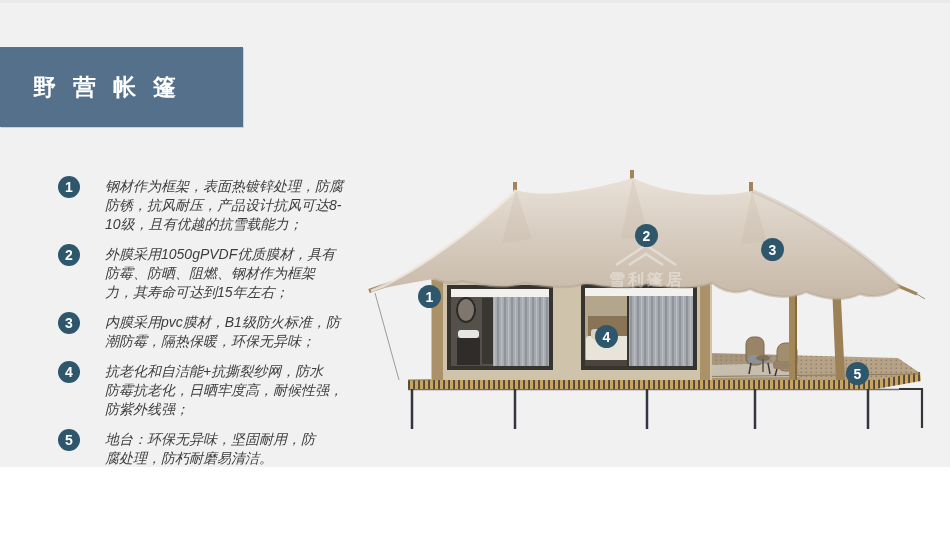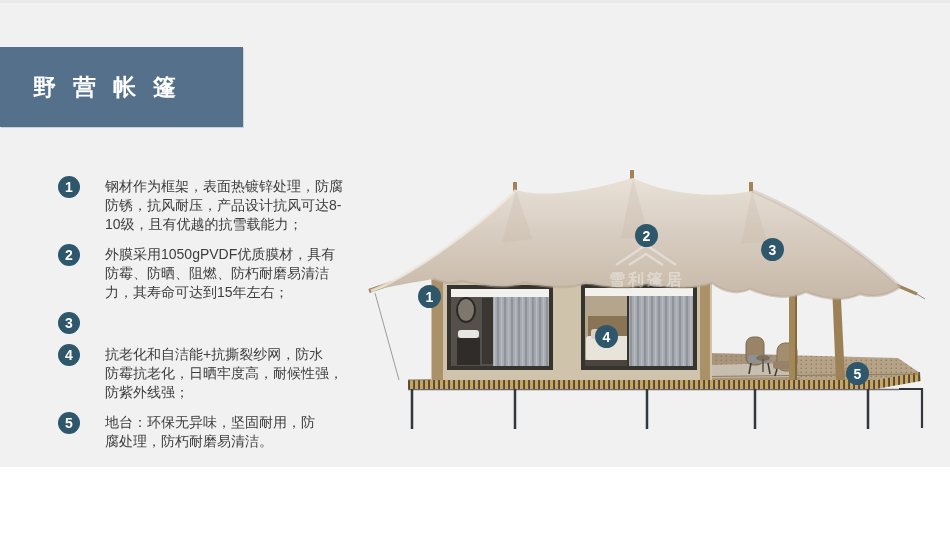--- a/index.html
+++ b/index.html
@@ -36,20 +36,21 @@
   .fnum{
     flex:0 0 22px;width:22px;height:22px;border-radius:50%;
     background:#2e576c;color:#fff;
     font-size:14px;font-weight:bold;
     display:flex;align-items:center;justify-content:center;
     margin-right:25px;margin-top:-1px;
   }
   .ftext{
     font-size:14px;line-height:19px;color:#3d3d3d;
     white-space:pre-line;
+    font-style:italic;
   }
   
   .tent-figure{position:absolute;left:368px;top:155px;width:582px;height:290px;}
   
   .callout{
     position:absolute;width:23px;height:23px;border-radius:50%;
     background:#2e576c;color:#fff;
     font-size:14px;font-weight:bold;
     display:flex;align-items:center;justify-content:center;
     z-index:5;
@@ -72,25 +73,27 @@
   <div class="features">
     <div class="feature">
       <div class="fnum">1</div>
       <div class="ftext">钢材作为框架，表面热镀锌处理，防腐
 防锈，抗风耐压，产品设计抗风可达8-
 10级，且有优越的抗雪载能力；</div>
     </div>
     <div class="feature">
       <div class="fnum">2</div>
       <div class="ftext">外膜采用1050gPVDF优质膜材，具有
-防霉、防晒、阻燃、防朽耐磨易清洁
+防霉、防晒、阻燃、钢材作为框架
 力，其寿命可达到15年左右；</div>
     </div>
     <div class="feature">
       <div class="fnum">3</div>
+      <div class="ftext">内膜采用pvc膜材，B1级防火标准，防
+潮防霉，隔热保暖，环保无异味；</div>
     </div>
     <div class="feature">
       <div class="fnum">4</div>
       <div class="ftext">抗老化和自洁能+抗撕裂纱网，防水
 防霉抗老化，日晒牢度高，耐候性强，
 防紫外线强；</div>
     </div>
     <div class="feature">
       <div class="fnum">5</div>
       <div class="ftext">地台：环保无异味，坚固耐用，防

